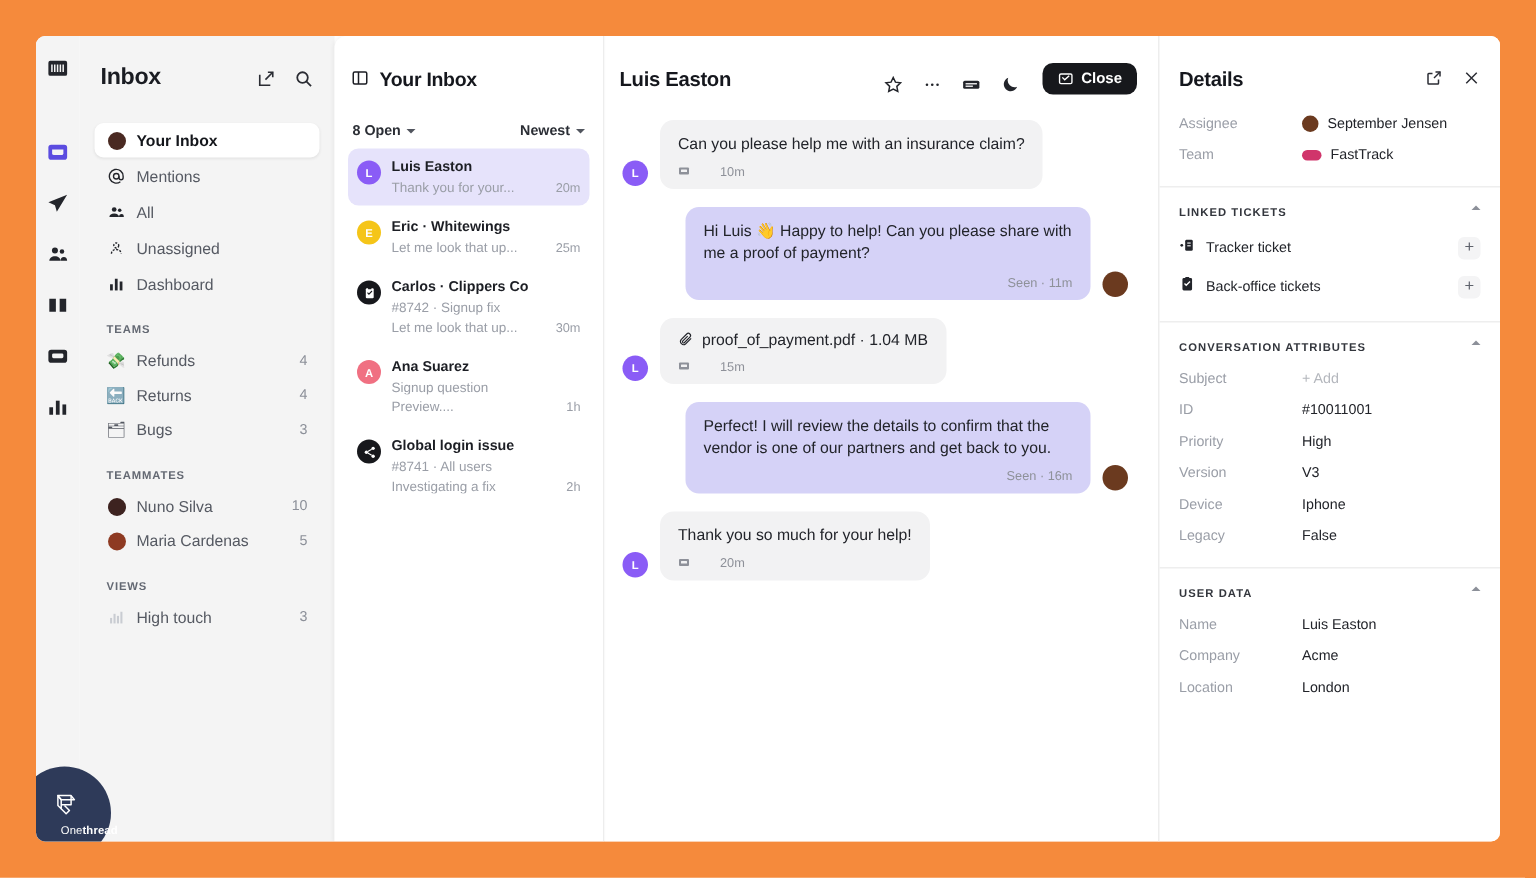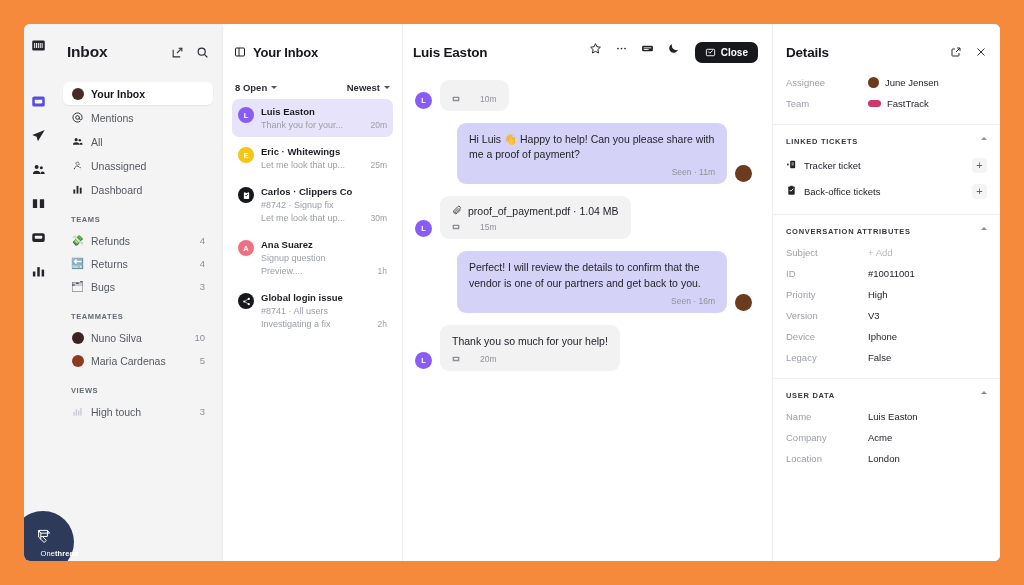--- a/index.html
+++ b/index.html
@@ -136,21 +136,21 @@
   .cl-preview { font-size: 9px; color: #9a9ea7; flex: 1; white-space: nowrap; overflow: hidden; text-overflow: ellipsis; }
   .cl-time { font-size: 8.5px; color: #9a9ea7; flex-shrink: 0; }
 
   
   .conv { flex: 1; display: flex; flex-direction: column; background: #ffffff; min-width: 0; }
   .conv-head {
     height: 40px; display: flex; align-items: center;
     padding: 0 14px 0 10px; margin-top: 8px;
   }
   .conv-title { font-size: 13.5px; font-weight: 700; color: #15171d; letter-spacing: -.2px; }
-  .conv-actions { margin-left: auto; display: flex; align-items: flex-start; gap: 13px; color: #22242a; }
+  .conv-actions { margin-left: auto; display: flex; align-items: flex-end; gap: 13px; color: #22242a; }
   .conv-actions svg { width: 13px; height: 13px; display: block; }
   .close-btn {
     background: #17181c; color: #fff;
     border-radius: 7px; height: 21px;
     padding: 0 10px; display: flex; align-items: center; gap: 5px;
     font-size: 10px; font-weight: 700; margin-left: 2px;
   }
   .close-btn svg { width: 11px; height: 11px; }
 
   .msgs { flex: 1; padding: 8px 20px 0 12px; display: flex; flex-direction: column; gap: 12px; overflow: hidden; }
@@ -531,20 +531,21 @@
       </div>
     </div>
 
     <div class="msgs">
 
       <div class="msg">
         <span class="m-av" style="background:#8a5cf6">
             <span>L</span>
           </span>
         <div class="bubble in">
+          <div class="b-text">Can you please help me with an insurance claim?</div>
           <div class="b-meta">
             <span>
                 <svg viewBox="0 0 24 24" fill="currentColor">
                   <rect x="2" y="5" width="20" height="14" rx="2"></rect>
                   <rect x="6" y="9" width="12" height="5" rx="1" fill="#f2f2f3"></rect>
                 </svg>
               </span>
             <span>10m</span>
           </div>
         </div>
@@ -625,21 +626,21 @@
               <path d="M5 5l14 14M19 5L5 19"></path>
             </svg>
           </span>
       </div>
     </div>
 
     <div class="d-row">
       <span class="d-label">Assignee</span>
       <span class="d-value">
         <span class="d-dot" style="background:#6b3a1f"></span>
-        <span>June Jensen</span>
+        <span>September Jensen</span>
       </span>
     </div>
     <div class="d-row">
       <span class="d-label">Team</span>
       <span class="d-value">
         <span class="d-pill"></span>
         <span>FastTrack</span>
       </span>
     </div>
 

